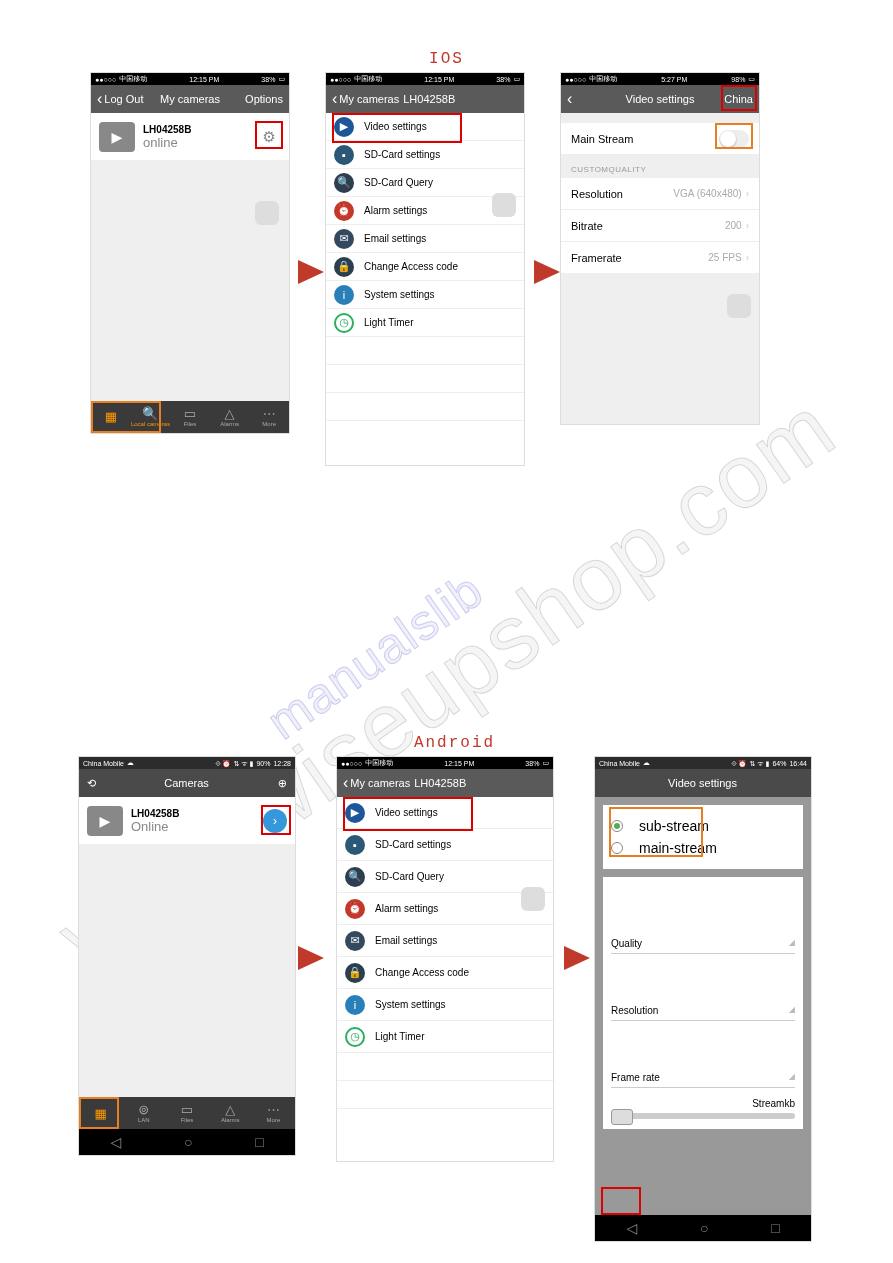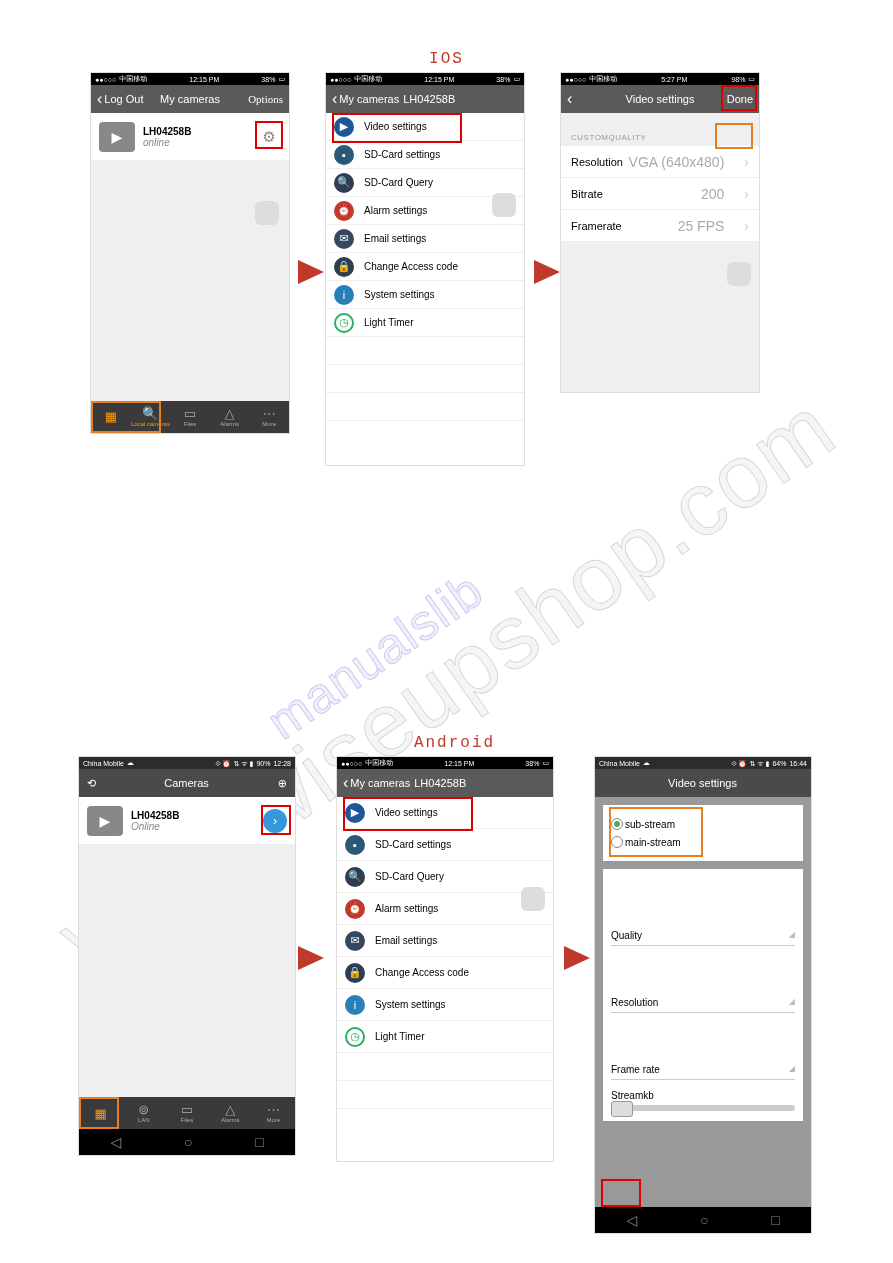--- a/index.html
+++ b/index.html
@@ -19,21 +19,21 @@
   .navbar .back { display: flex; align-items: center; gap: 2px; }
   .navbar .title { position: absolute; left: 0; right: 0; text-align: center; font-weight: 500; }
   .navbar .right-btn { margin-left: auto; }
   .navbar .chev { font-size: 16px; line-height: 0.5; }
 
   
   .cam-row { height: 48px; background: #fff; display: flex; align-items: center; padding: 8px; border-bottom: 1px solid #eee; }
   .cam-thumb { width: 36px; height: 30px; background: #888; border-radius: 4px; display: flex; align-items: center; justify-content: center; color: #fff; font-size: 14px; }
   .cam-info { flex: 1; margin-left: 8px; font-size: 10px; }
   .cam-info .name { font-weight: 600; }
-  .cam-info .status { font-size: 10px; color: #888; font-style: italic; }
+  .cam-info .status { font-size: 13px; color: #888; }
   .gear-btn { width: 24px; height: 24px; display: flex; align-items: center; justify-content: center; color: #888; font-size: 15px; }
 
   
   .body-area { background: #efefef; height: 240px; position: relative; }
   .body-area .floater { position: absolute; right: 10px; top: 40px; width: 24px; height: 24px; background: #ddd; border-radius: 6px; }
 
   
   .tabbar { height: 32px; background: #3a3a3a; display: flex; }
   .tabbar .tab { flex: 1; display: flex; flex-direction: column; align-items: center; justify-content: center; color: #aaa; font-size: 6px; gap: 1px; }
   .tabbar .tab.active { color: #f90; }
@@ -48,36 +48,36 @@
   .ic-dblue { background: #2b5876; }
   .ic-navy { background: #2c3e50; }
   .ic-red { background: #c0392b; }
   .ic-teal { background: #34495e; }
   .ic-info { background: #2980b9; }
   .ic-green { background: #fff; border: 2px solid #27ae60; color: #27ae60 !important; }
 
   
   .vs-body { background: #efefef; }
   .vs-row { background: #fff; height: 32px; display: flex; align-items: center; justify-content: space-between; padding: 0 10px; font-size: 11px; border-bottom: 1px solid #eee; }
-  .vs-row .val { color: #aaa; font-size: 14px; display: flex; align-items: center; gap: 20px; }
+  .vs-row .val { color: #aaa; font-size: 10px; display: flex; align-items: center; gap: 4px; }
   .vs-row .chev-r { color: #ccc; }
   .vs-header { font-size: 8px; color: #999; padding: 10px 10px 4px; letter-spacing: 0.5px; }
   .toggle { width: 30px; height: 18px; background: #eee; border-radius: 9px; position: relative; }
   .toggle::after { content: ""; position: absolute; left: 1px; top: 1px; width: 16px; height: 16px; background: #fff; border-radius: 50%; box-shadow: 0 1px 2px rgba(0,0,0,0.3); }
 
   
   .android-nav { height: 26px; background: #000; display: flex; justify-content: space-around; align-items: center; color: #888; font-size: 14px; }
   .android-header { height: 28px; background: #4a4a4a; color: #fff; display: flex; align-items: center; padding: 0 8px; font-size: 11px; position: relative; }
   .android-header .title-c { position: absolute; left: 0; right: 1px; text-align: center; }
   .arrow-btn { width: 24px; height: 24px; background: #3498db; border-radius: 50%; display: flex; align-items: center; justify-content: center; color: #fff; font-size: 12px; }
 
   
   .avs-body { background: #999; padding: 8px; }
   .avs-card { background: #fff; padding: 10px 8px; margin-bottom: 8px; }
-  .radio-row { display: flex; align-items: center; gap: 2px; font-size: 10px; padding: 3px 0; }
+  .radio-row { display: flex; align-items: center; gap: 16px; font-size: 14px; padding: 3px 0; }
   .radio { width: 12px; height: 12px; border: 1px solid #888; border-radius: 50%; display: inline-flex; align-items: center; justify-content: center; }
   .radio.sel::after { content: ""; width: 6px; height: 6px; background: #5a5; border-radius: 50%; }
   .avs-field { border-bottom: 1px solid #ccc; padding: 4px 0; font-size: 10px; display: flex; justify-content: space-between; margin-top: 47px; }
   .avs-field .tri { color: #bbb; font-size: 8px; }
   .slider { height: 6px; background: #ccc; border-radius: 3px; margin-top: 4px; position: relative; }
   .slider::before { content: ""; position: absolute; left: 0; top: -4px; width: 20px; height: 14px; background: #ddd; border-radius: 3px; border: 1px solid #999; }
   .avs-footer { height: 30px; background: #3a3a3a; display: flex; align-items: center; padding: 0 10px; color: #ddd; font-size: 11px; justify-content: space-between; }
 
   
   .hl-red { position: absolute; border: 2px solid #d00; pointer-events: none; }
@@ -113,21 +113,21 @@
             <span>38%</span>
             <span>▭</span>
           </div>
       </div>
       <div class="navbar">
         <div class="back">
             <span class="chev">‹</span>
             <span>Log Out</span>
           </div>
         <div class="title">My cameras</div>
-        <div class="right-btn" style="z-index:1;font-family:Liberation Serif, serif;">Options</div>
+        <div class="right-btn" style="z-index:1;">Options</div>
       </div>
       <div class="cam-row">
         <div class="cam-thumb">▶</div>
         <div class="cam-info">
           <div class="name">LH04258B</div>
           <div class="status">online</div>
         </div>
         <div class="gear-btn">
             <span>⚙</span>
           </div>
@@ -233,24 +233,28 @@
         <div class="right">
             <span>98%</span>
             <span>▭</span>
           </div>
       </div>
       <div class="navbar">
         <div class="back">
             <span class="chev">‹</span>
           </div>
         <div class="title">Video settings</div>
-        <div class="right-btn" style="z-index:1;">Done</div>
+        <div class="right-btn" style="z-index:1;">China</div>
       </div>
       <div class="vs-body">
         <div style="height:10px;"></div>
+        <div class="vs-row">
+          <span>Main Stream</span>
+          <div class="toggle"></div>
+        </div>
         <div class="vs-header">CUSTOMQUALITY</div>
         <div class="vs-row">
           <span>Resolution</span>
           <span class="val">
               <span>VGA (640x480)</span>
               <span class="chev-r">›</span>
             </span>
         </div>
         <div class="vs-row">
           <span>Bitrate</span>
@@ -432,21 +436,21 @@
               <span class="tri">◢</span>
             </div>
           <div class="avs-field">
               <span>Resolution</span>
               <span class="tri">◢</span>
             </div>
           <div class="avs-field">
               <span>Frame rate</span>
               <span class="tri">◢</span>
             </div>
-          <div style="display:flex; justify-content:flex-start; font-size:10px; margin-top:10px;">
+          <div style="display:flex; justify-content:flex-end; font-size:10px; margin-top:10px;">
             <span>Stream</span>
             <span>kb</span>
           </div>
           <div class="slider"></div>
         </div>
         <div style="height:70px;"></div>
       </div>
       <div class="android-nav">
         <span>◁</span>
         <span>○</span>

